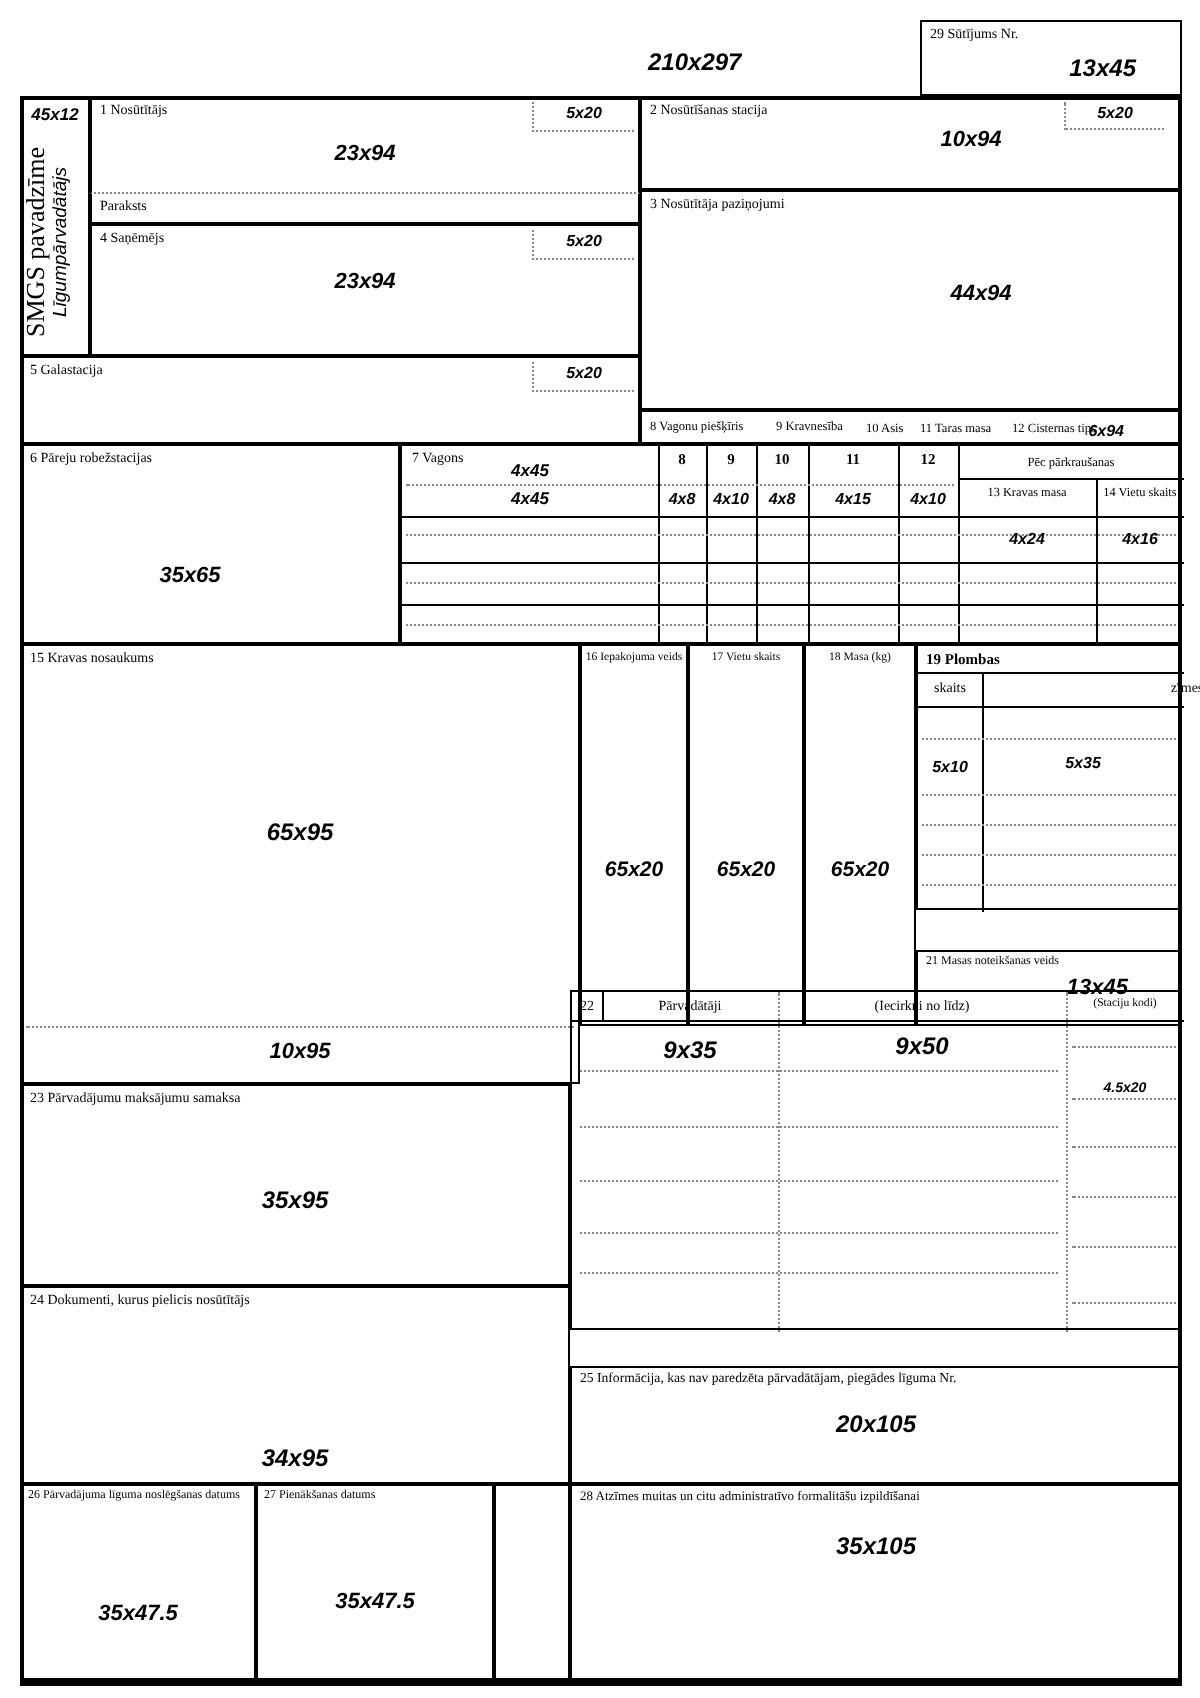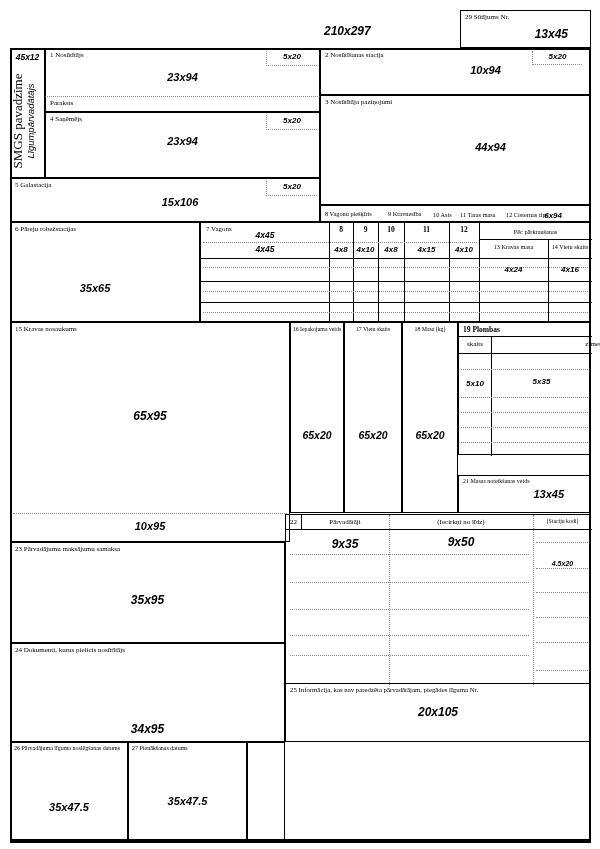--- a/index.html
+++ b/index.html
@@ -66,21 +66,20 @@
   </div>
 
   <div class="box" style="left:320px;top:95px;width:271px;height:110px;">
     <span class="lbl" style="left:4px;top:2px;">3 Nosūtītāja paziņojumi</span>
     <span class="ann ctr" style="left:70px;right:0;top:45px;">44x94</span>
   </div>
 
   <div class="box" style="left:10px;top:178px;width:310px;height:44px;">
     <span class="lbl" style="left:4px;top:2px;">5 Galastacija</span>
     <span class="code" style="right:2px;top:2px;width:51px;height:15px;">5x20</span>
-    <span class="ann ctr" style="left:30px;right:0;top:17px;">15x106</span>
   </div>
 
   <div class="box" style="left:320px;top:205px;width:271px;height:17px;">
     <span class="lbl" style="left:4px;top:4px;font-size:6.3px;">8 Vagonu piešķīris</span>
     <span class="lbl" style="left:67px;top:4px;font-size:6.3px;">9 Kravnesība</span>
     <span class="lbl" style="left:112px;top:5px;font-size:6.3px;">10 Asis</span>
     <span class="lbl" style="left:139px;top:5px;font-size:6.3px;">11 Taras masa</span>
     <span class="lbl" style="left:185px;top:5px;font-size:6.3px;">12 Cisternas tips</span>
     <span class="ann" style="right:28px;top:5px;font-size:8px;">6x94</span>
   </div>
@@ -167,21 +166,21 @@
     <span class="ann ctr" style="left:0;width:32px;top:56px;font-size:8px;">5x10</span>
     <span class="ann ctr" style="left:32px;width:101px;top:54px;font-size:8px;">5x35</span>
   </div>
 
 
   <div class="box" style="left:458px;top:475px;width:133px;height:38px;">
     <span class="lbl" style="left:4px;top:2px;font-size:6px;">21 Masas noteikšanas veids</span>
     <span class="ann" style="right:26px;top:12px;">13x45</span>
   </div>
 
-  <div class="box" style="left:285px;top:514px;width:306px;height:170px;">
+  <div class="box" style="left:285px;top:495px;width:306px;height:170px;">
     <span class="lbl" style="left:4px;top:3px;">22</span>
     <span class="vl" style="left:15px;top:0;height:14px;"></span>
     <span class="lbl ctr" style="left:15px;width:88px;top:3px;">Pārvadātāji</span>
     <span class="lbl ctr" style="left:103px;width:144px;top:3px;">(Iecirkņi no līdz)</span>
     <span class="lbl ctr" style="left:247px;width:59px;top:3px;font-size:5.8px;">(Staciju kodi)</span>
     <span class="hl" style="left:0;top:14px;width:306px;"></span>
     <span class="vl dot" style="left:103px;top:0;height:170px;"></span>
     <span class="vl dot" style="left:247px;top:0;height:170px;"></span>
     <span class="ann ctr" style="left:15px;width:88px;top:22px;font-size:12px;">9x35</span>
     <span class="ann ctr" style="left:103px;width:144px;top:20px;font-size:12px;">9x50</span>
@@ -219,16 +218,20 @@
     <span class="ann ctr" style="left:0;right:0;top:58px;">35x47.5</span>
   </div>
 
   <div class="box" style="left:128px;top:742px;width:119px;height:101px;">
     <span class="lbl" style="left:3px;top:2px;font-size:6px;">27 Pienākšanas datums</span>
     <span class="ann ctr" style="left:0;right:0;top:52px;">35x47.5</span>
   </div>
 
   <div class="box" style="left:247px;top:742px;width:38px;height:101px;"></div>
 
+  <div class="box" style="left:285px;top:742px;width:306px;height:101px;">
+    <span class="lbl" style="left:4px;top:2px;font-size:6.5px;">28 Atzīmes muitas un citu administratīvo formalitāšu izpildīšanai</span>
+    <span class="ann ctr" style="left:0;right:0;top:23px;font-size:12px;">35x105</span>
+  </div>
 
   <div class="frame" style="left:10px;top:48px;width:581px;height:795px;"></div>
 
 </div>
 
 </body></html>

